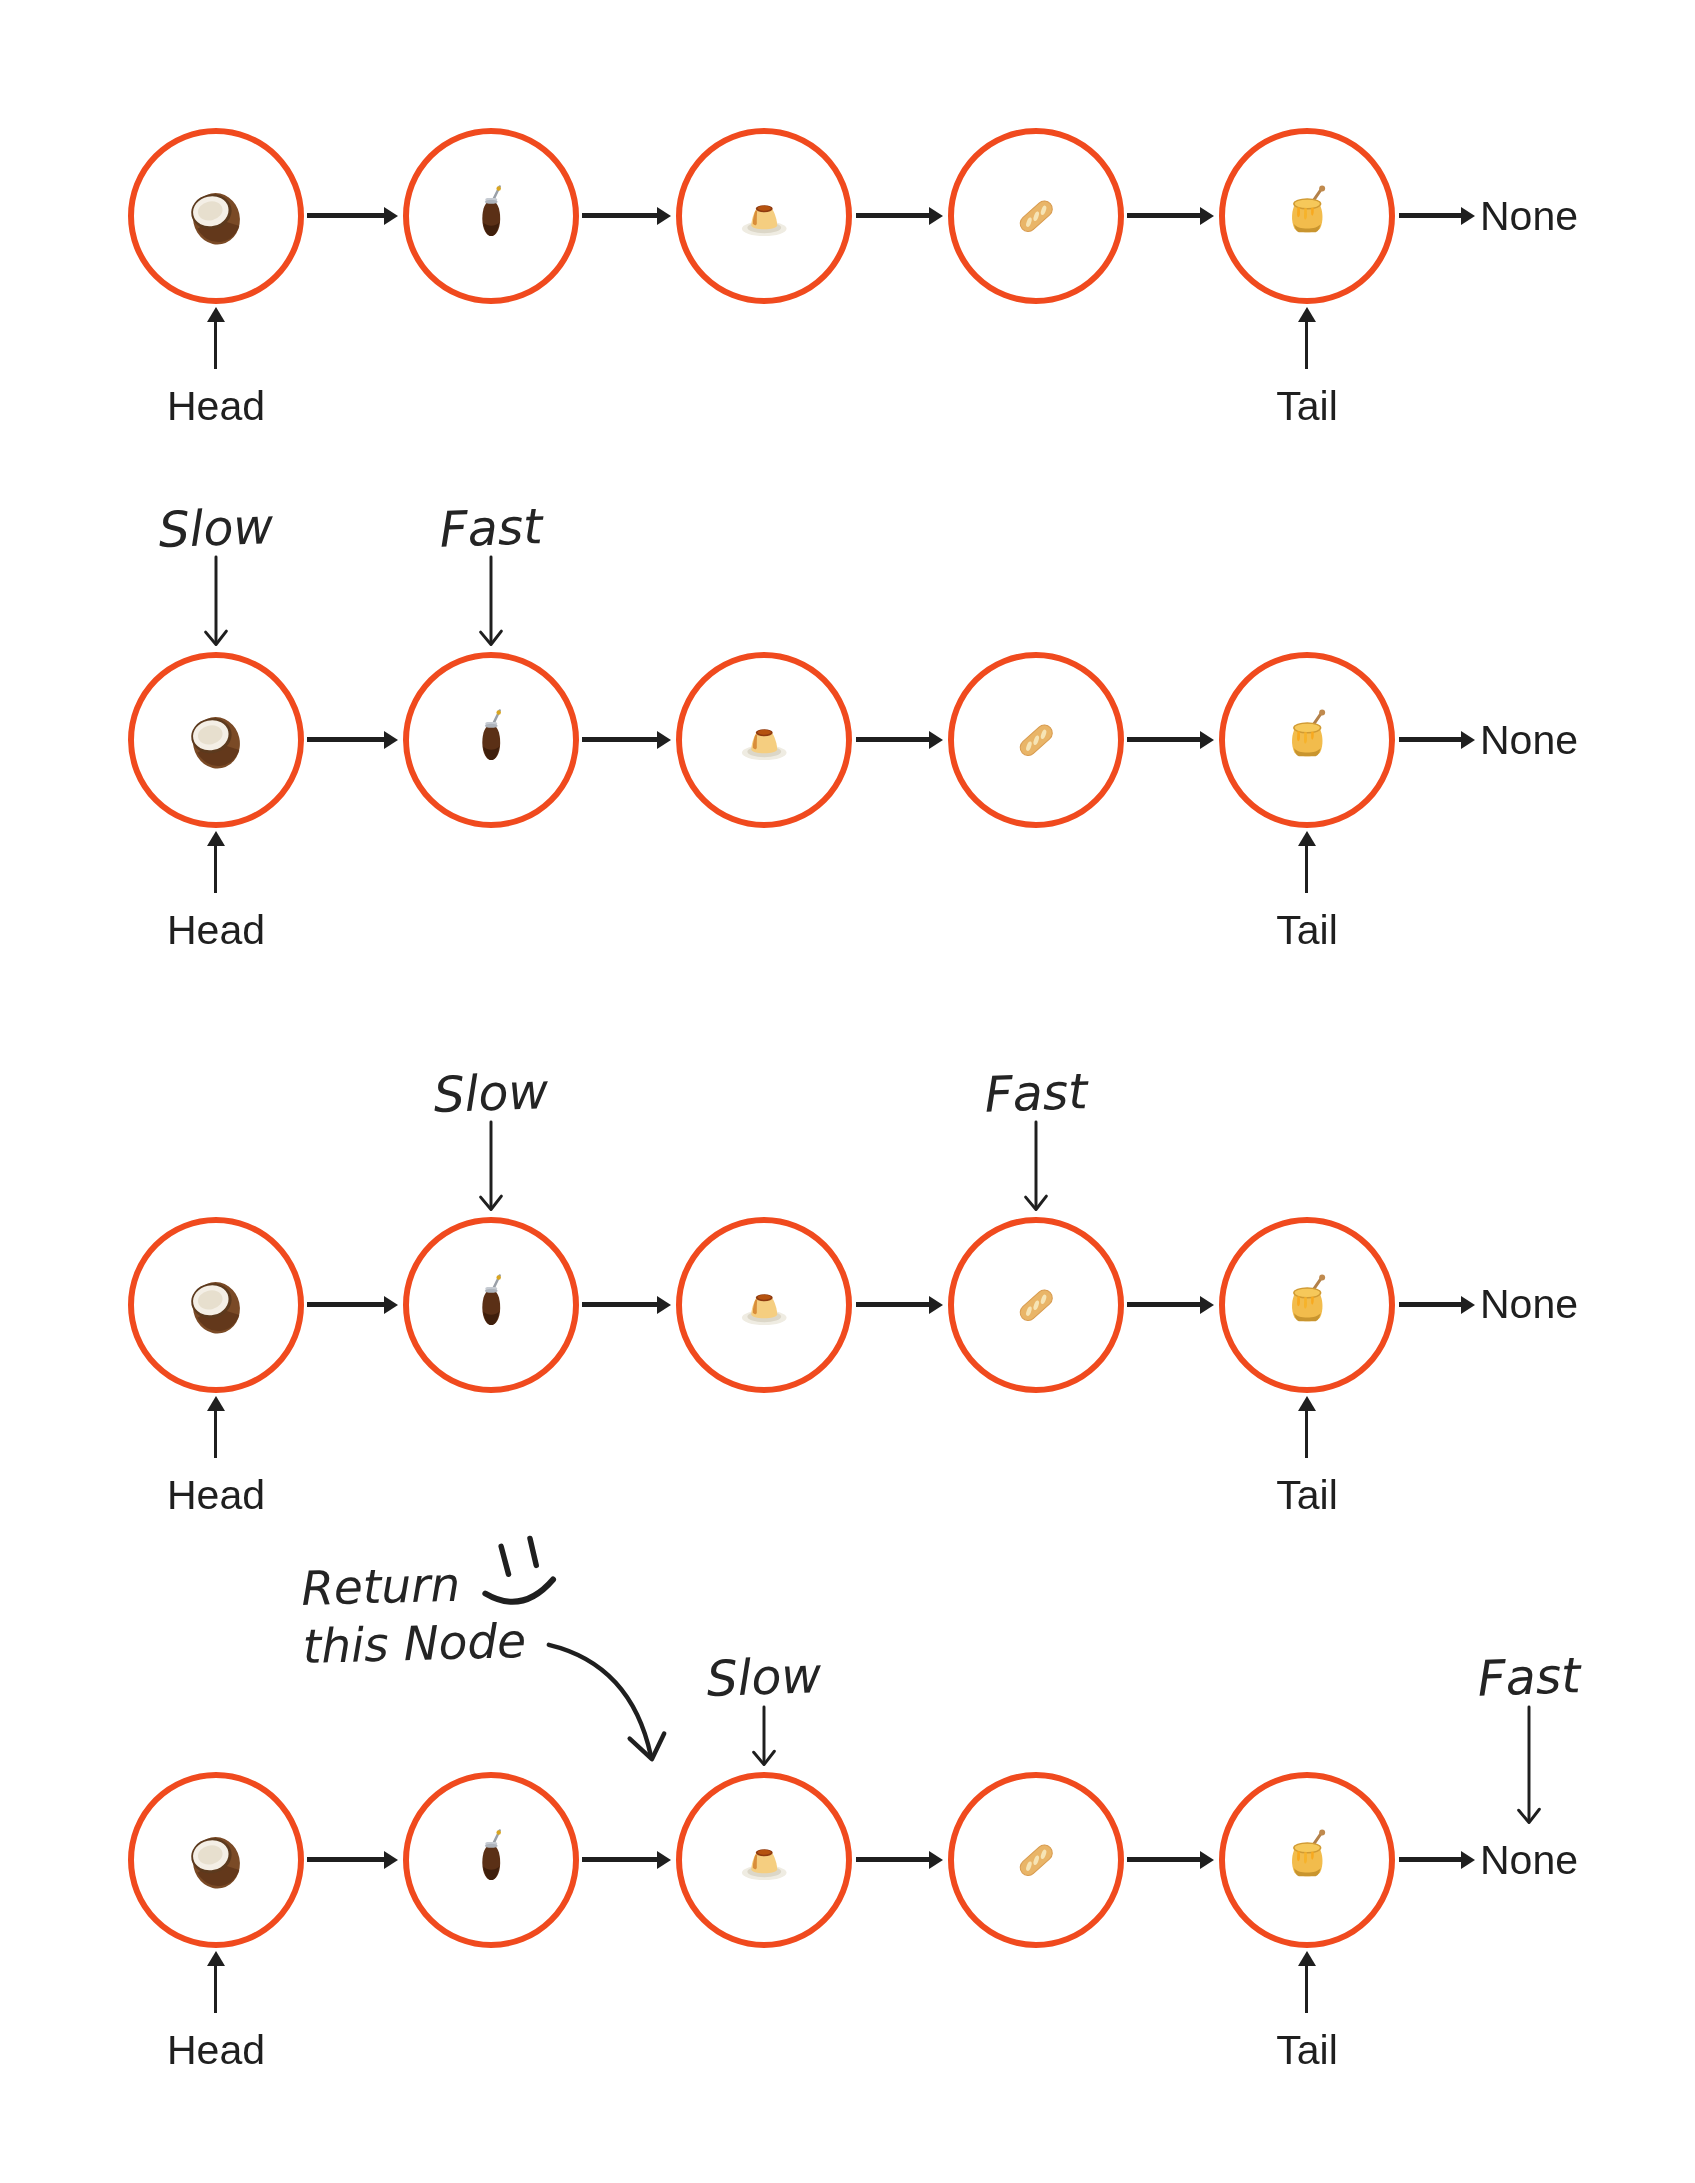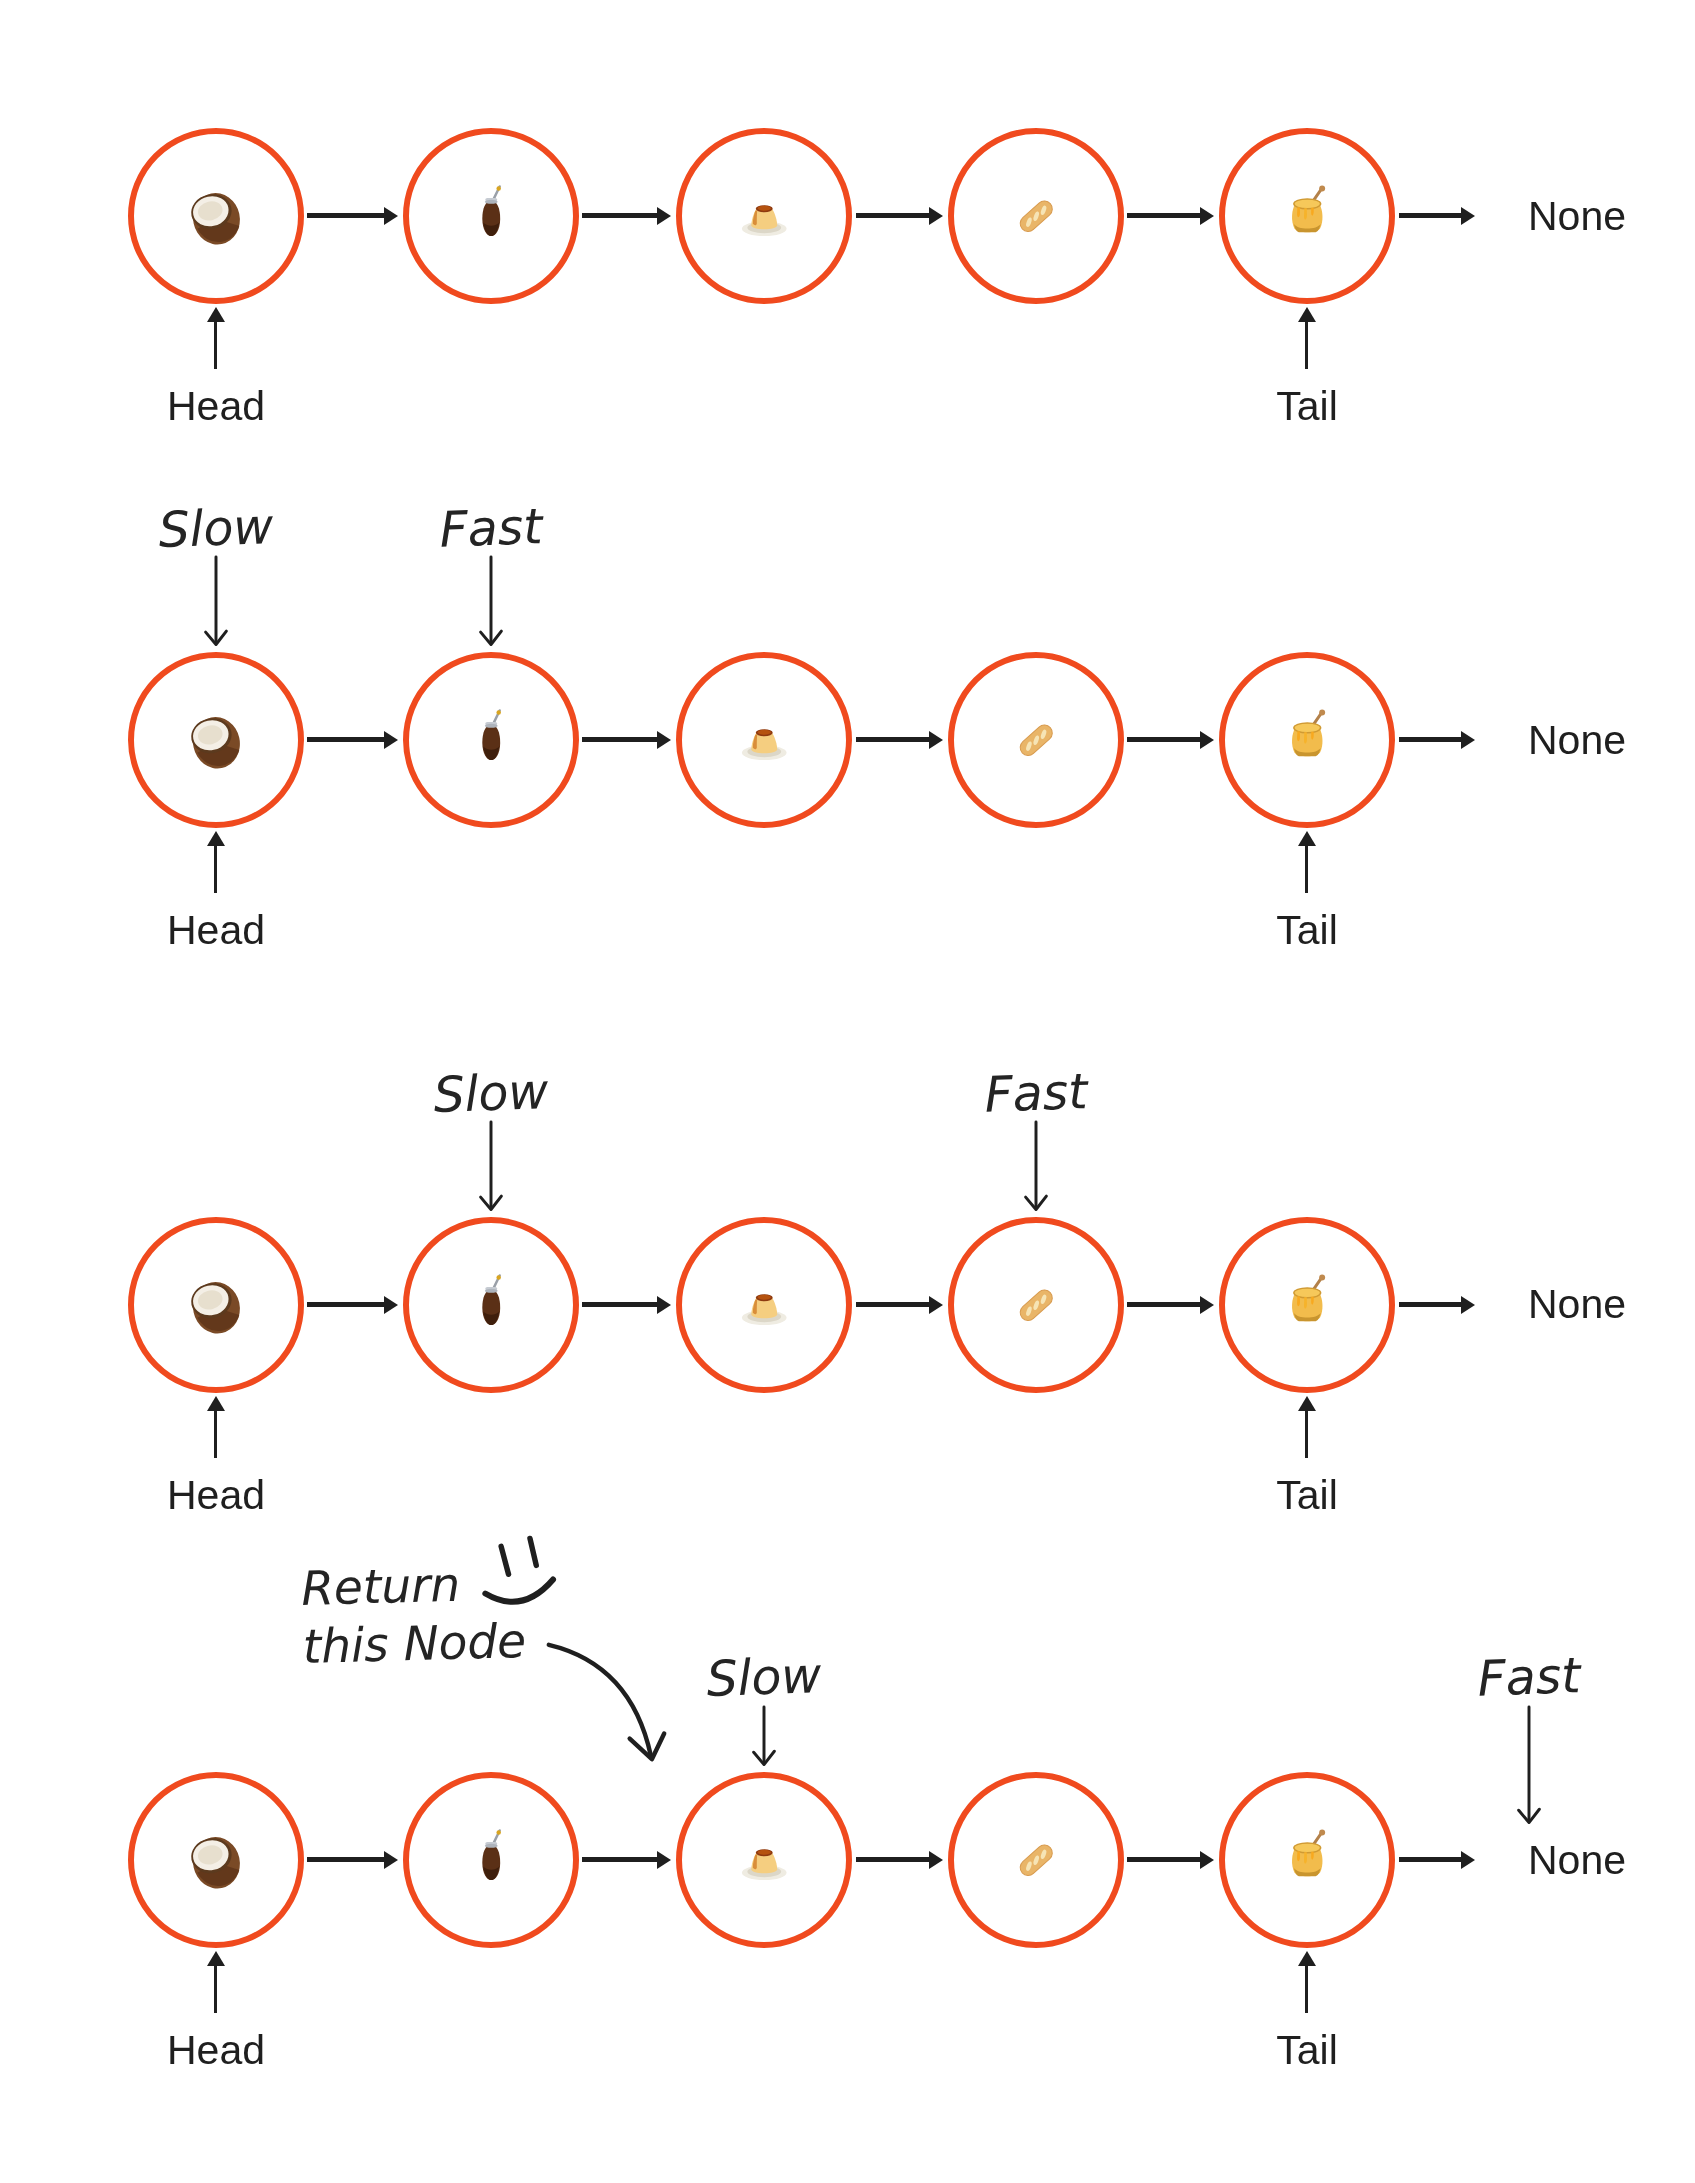--- a/index.html
+++ b/index.html
@@ -3,21 +3,21 @@
 <meta charset="utf-8">
 <style>
   html,body{margin:0;padding:0;background:#ffffff;}
   .canvas{position:relative;width:1696px;height:2183px;background:#ffffff;overflow:hidden;
           font-family:"Liberation Sans",sans-serif;}
   .node{position:absolute;box-sizing:border-box;width:176px;height:176px;border-radius:50%;
         background:#ffffff;display:flex;align-items:center;justify-content:center;}
   .node svg{display:block;}
   .plain-label{position:absolute;font-size:41px;color:var(--ink);white-space:nowrap;
                transform:translate(-50%,0);line-height:1;}
-  .none-label{transform:translate(-50%,-50%);margin-left:48px;}
+  .none-label{transform:translate(-50%,-50%);}
   .hand{font-family:"DejaVu Sans",sans-serif;font-style:italic;color:#242424;}
   .pointer-label{position:absolute;font-size:49px;line-height:1;white-space:nowrap;
                  transform:translate(-50%,0) rotate(-2deg);}
   .harrow{position:absolute;height:18px;}
   .harrow .stem{position:absolute;left:0;right:12px;top:6.4px;height:5px;background:var(--ink);}
   .harrow .hhead{position:absolute;right:0;top:0;width:0;height:0;
                  border-top:9px solid transparent;border-bottom:9px solid transparent;
                  border-left:14px solid var(--ink);}
   .varrow{position:absolute;width:18px;}
   .varrow .stem{position:absolute;left:7.4px;top:11px;bottom:0;width:3px;background:var(--ink);}

